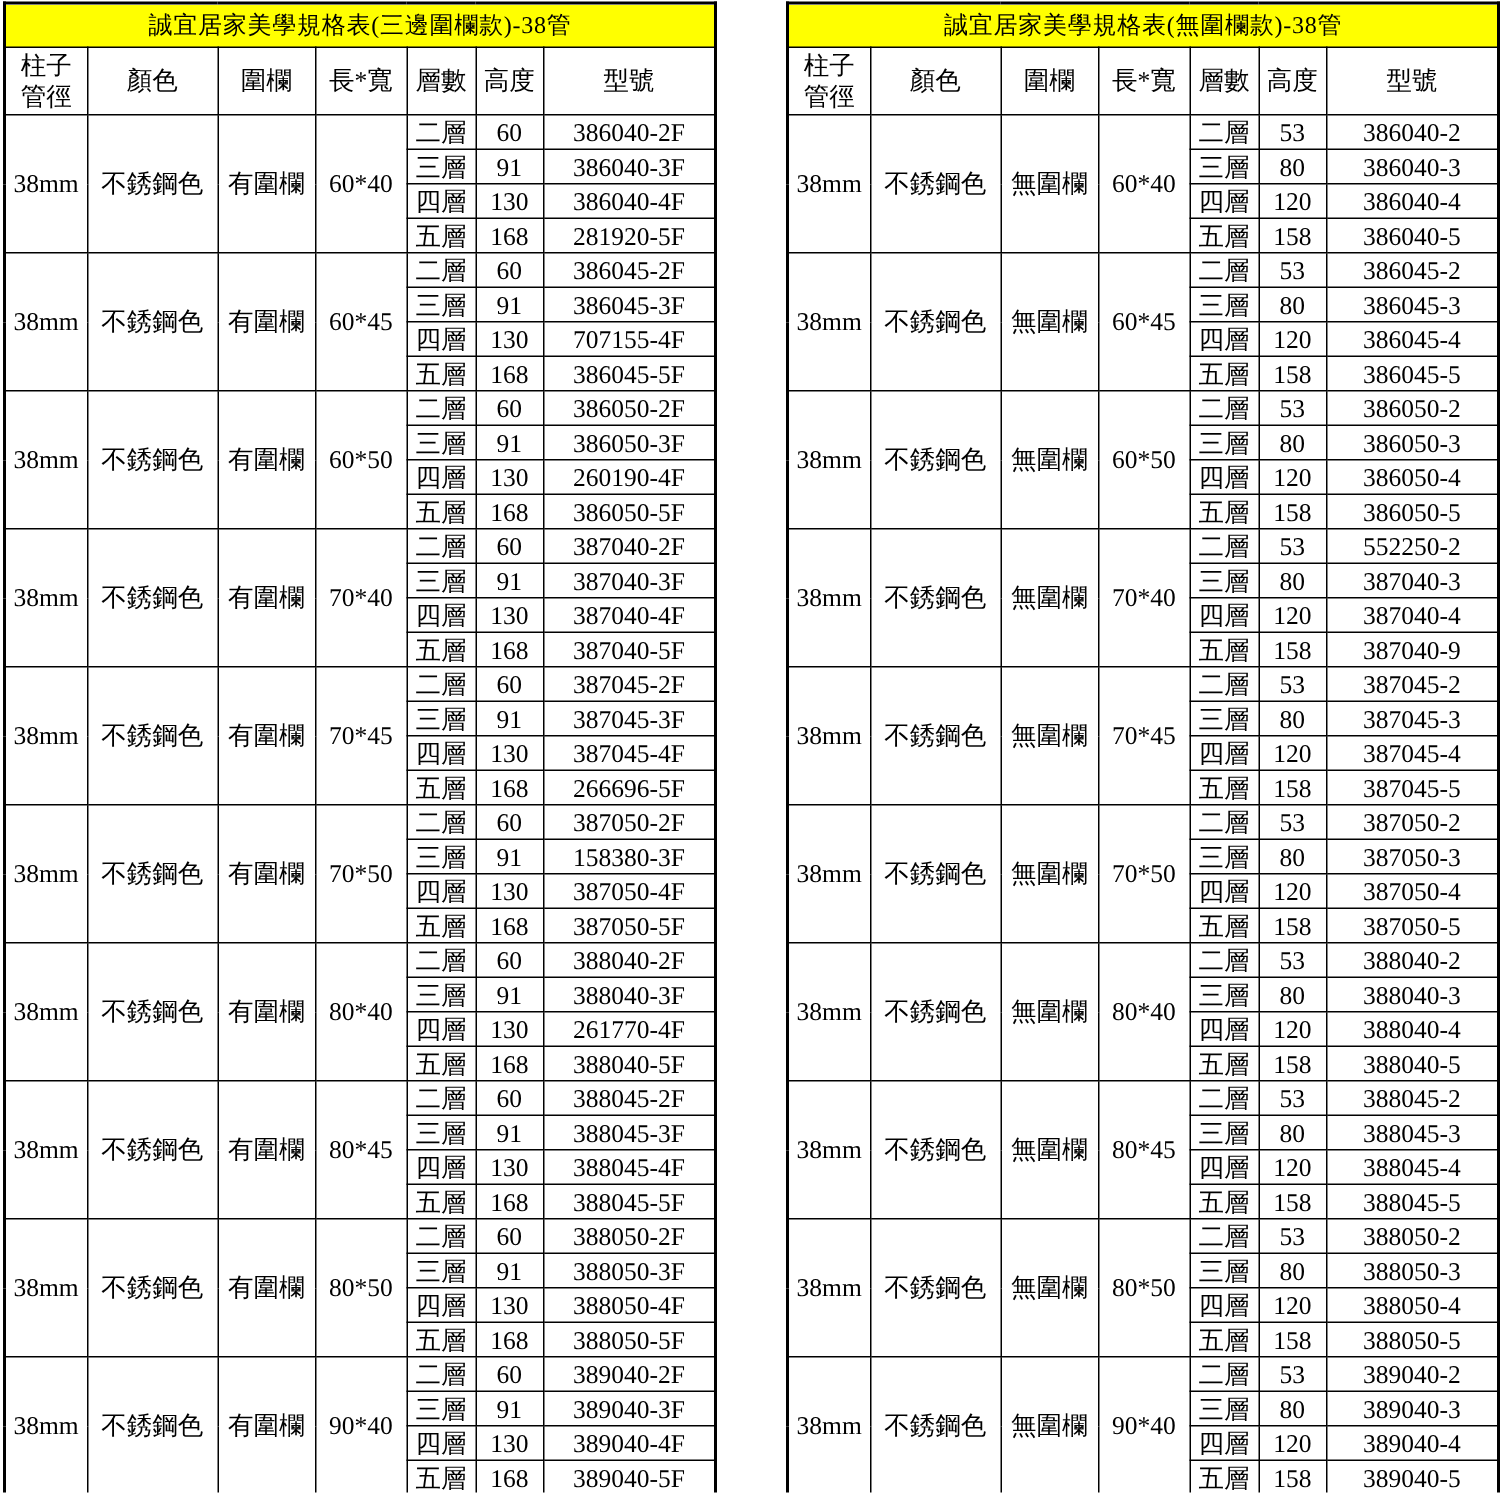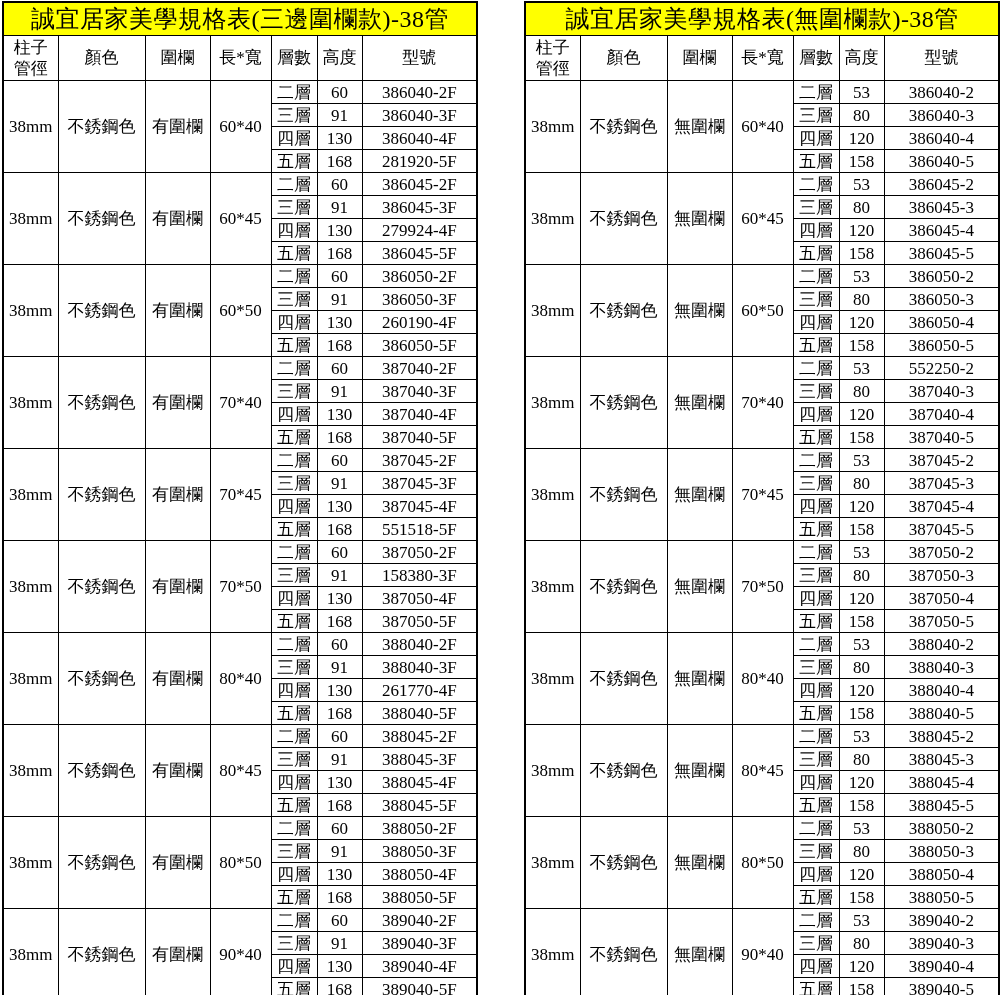--- a/index.html
+++ b/index.html
@@ -28,21 +28,21 @@
   table.spec-table th, table.spec-table td {
     border: 1px solid #000000;
     text-align: center;
     vertical-align: middle;
     padding: 0;
     overflow: hidden;
   }
   th.title-cell {
     background: #ffff00;
     height: 28px;
-    font-size: 24px;
+    font-size: 16px;
     font-weight: normal;
     letter-spacing: 0.5px;
     white-space: nowrap;
   }
   th.col-head {
     height: 44px;
     font-size: 17px;
     font-weight: normal;
     white-space: pre-line;
     line-height: 1.25;
@@ -129,21 +129,21 @@
           <td>386045-2F</td>
         </tr>
         <tr>
           <td>三層</td>
           <td>91</td>
           <td>386045-3F</td>
         </tr>
         <tr>
           <td>四層</td>
           <td>130</td>
-          <td>279924-4F</td>
+          <td>707155-4F</td>
         </tr>
         <tr>
           <td>五層</td>
           <td>168</td>
           <td>386045-5F</td>
         </tr>
         <tr>
           <td rowspan="4" class="group-cell">38mm</td>
           <td rowspan="4" class="group-cell">不銹鋼色</td>
           <td rowspan="4" class="group-cell">有圍欄</td>
@@ -206,21 +206,21 @@
           <td>387045-3F</td>
         </tr>
         <tr>
           <td>四層</td>
           <td>130</td>
           <td>387045-4F</td>
         </tr>
         <tr>
           <td>五層</td>
           <td>168</td>
-          <td>551518-5F</td>
+          <td>266696-5F</td>
         </tr>
         <tr>
           <td rowspan="4" class="group-cell">38mm</td>
           <td rowspan="4" class="group-cell">不銹鋼色</td>
           <td rowspan="4" class="group-cell">有圍欄</td>
           <td rowspan="4" class="group-cell">70*50</td>
           <td>二層</td>
           <td>60</td>
           <td>387050-2F</td>
         </tr>
@@ -450,21 +450,21 @@
           <td>387040-3</td>
         </tr>
         <tr>
           <td>四層</td>
           <td>120</td>
           <td>387040-4</td>
         </tr>
         <tr>
           <td>五層</td>
           <td>158</td>
-          <td>387040-5</td>
+          <td>387040-9</td>
         </tr>
         <tr>
           <td rowspan="4" class="group-cell">38mm</td>
           <td rowspan="4" class="group-cell">不銹鋼色</td>
           <td rowspan="4" class="group-cell">無圍欄</td>
           <td rowspan="4" class="group-cell">70*45</td>
           <td>二層</td>
           <td>53</td>
           <td>387045-2</td>
         </tr>

